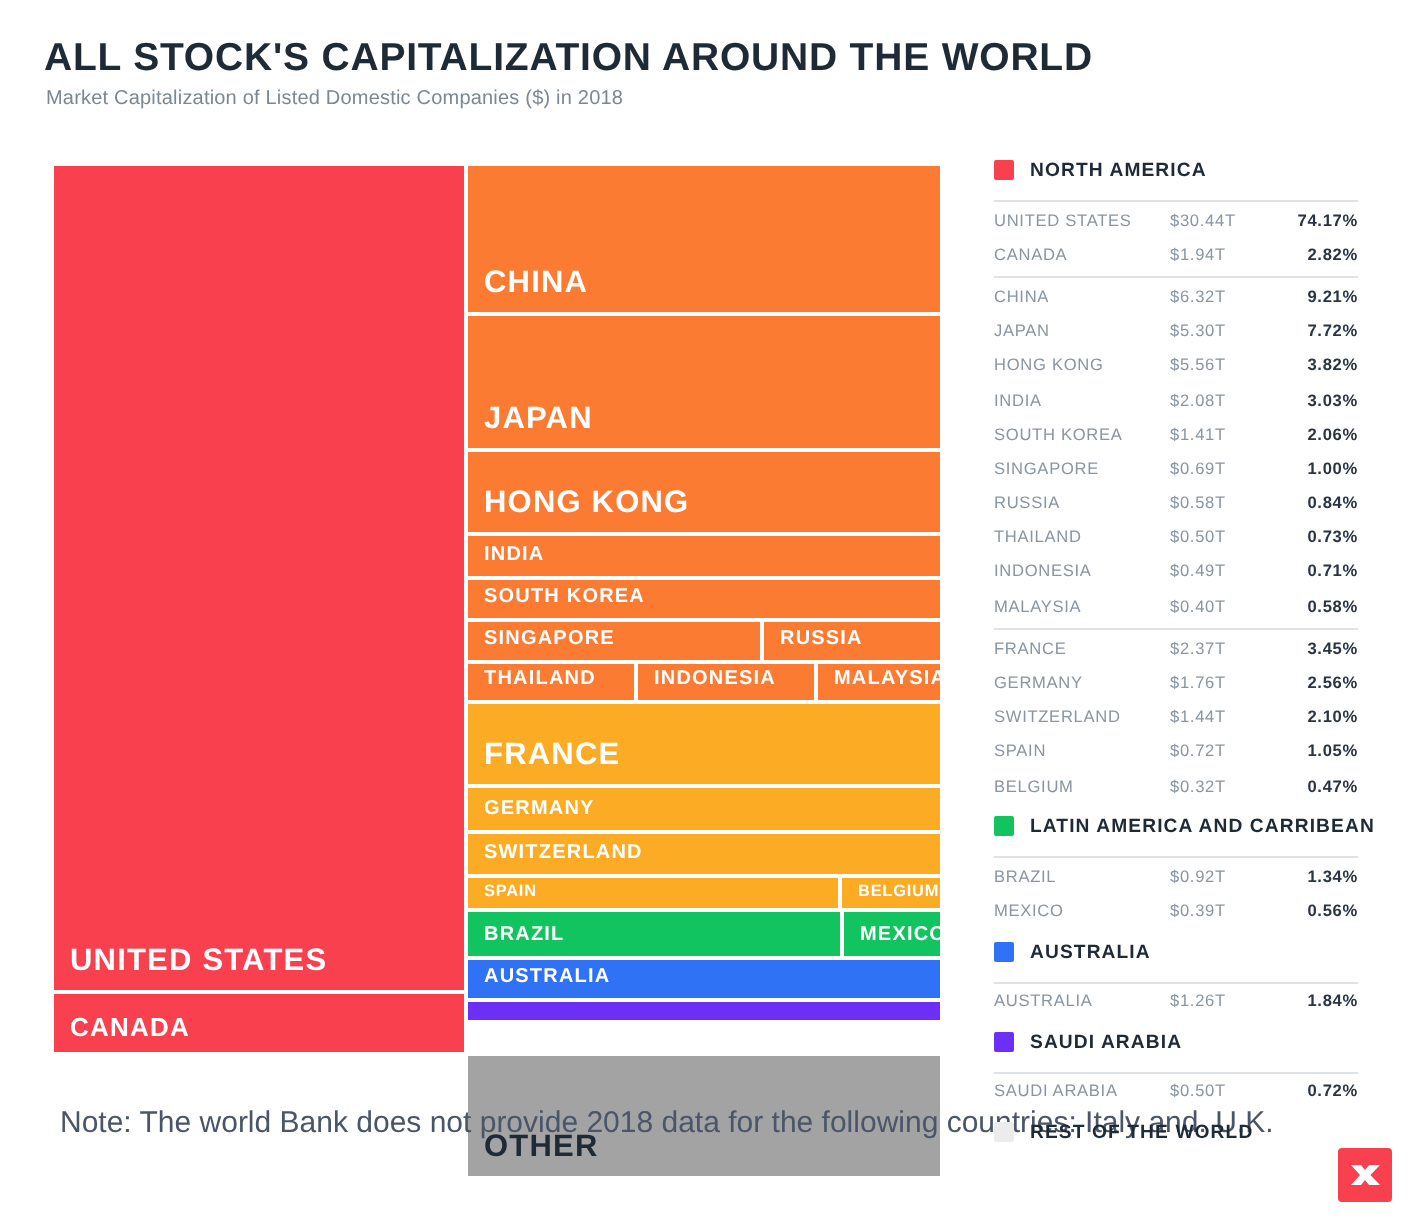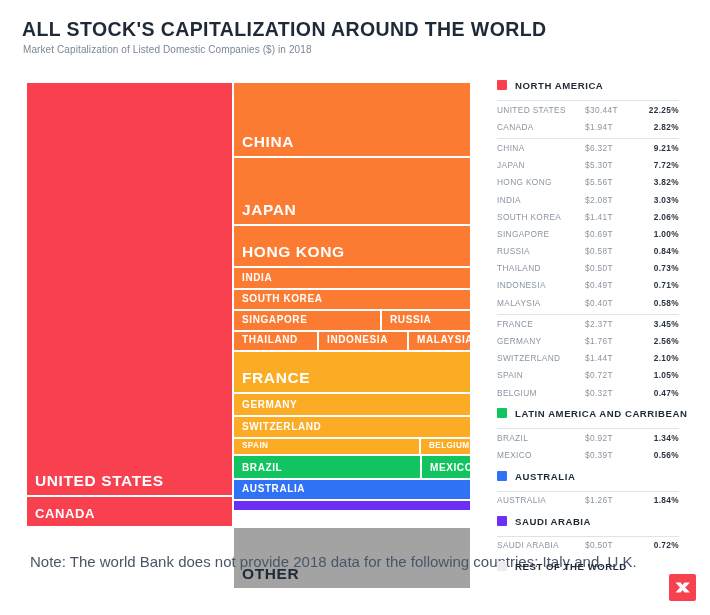--- a/index.html
+++ b/index.html
@@ -213,21 +213,21 @@
 
   <div id="legend">
       <div class="group-head">
         <span class="swatch" style="background: rgb(248, 64, 79);"></span>
         <span class="group-name">NORTH AMERICA</span>
       </div>
       <div class="group-rows">
         <div class="row">
           <span class="cname">UNITED STATES</span>
           <span class="cval">$30.44T</span>
-          <span class="cpct">22.25%</span>
+          <span class="cpct">74.17%</span>
         </div>
         <div class="row">
           <span class="cname">CANADA</span>
           <span class="cval">$1.94T</span>
           <span class="cpct">2.82%</span>
         </div>
       </div>
       <div class="group-rows">
         <div class="row">
           <span class="cname">CHINA</span>

